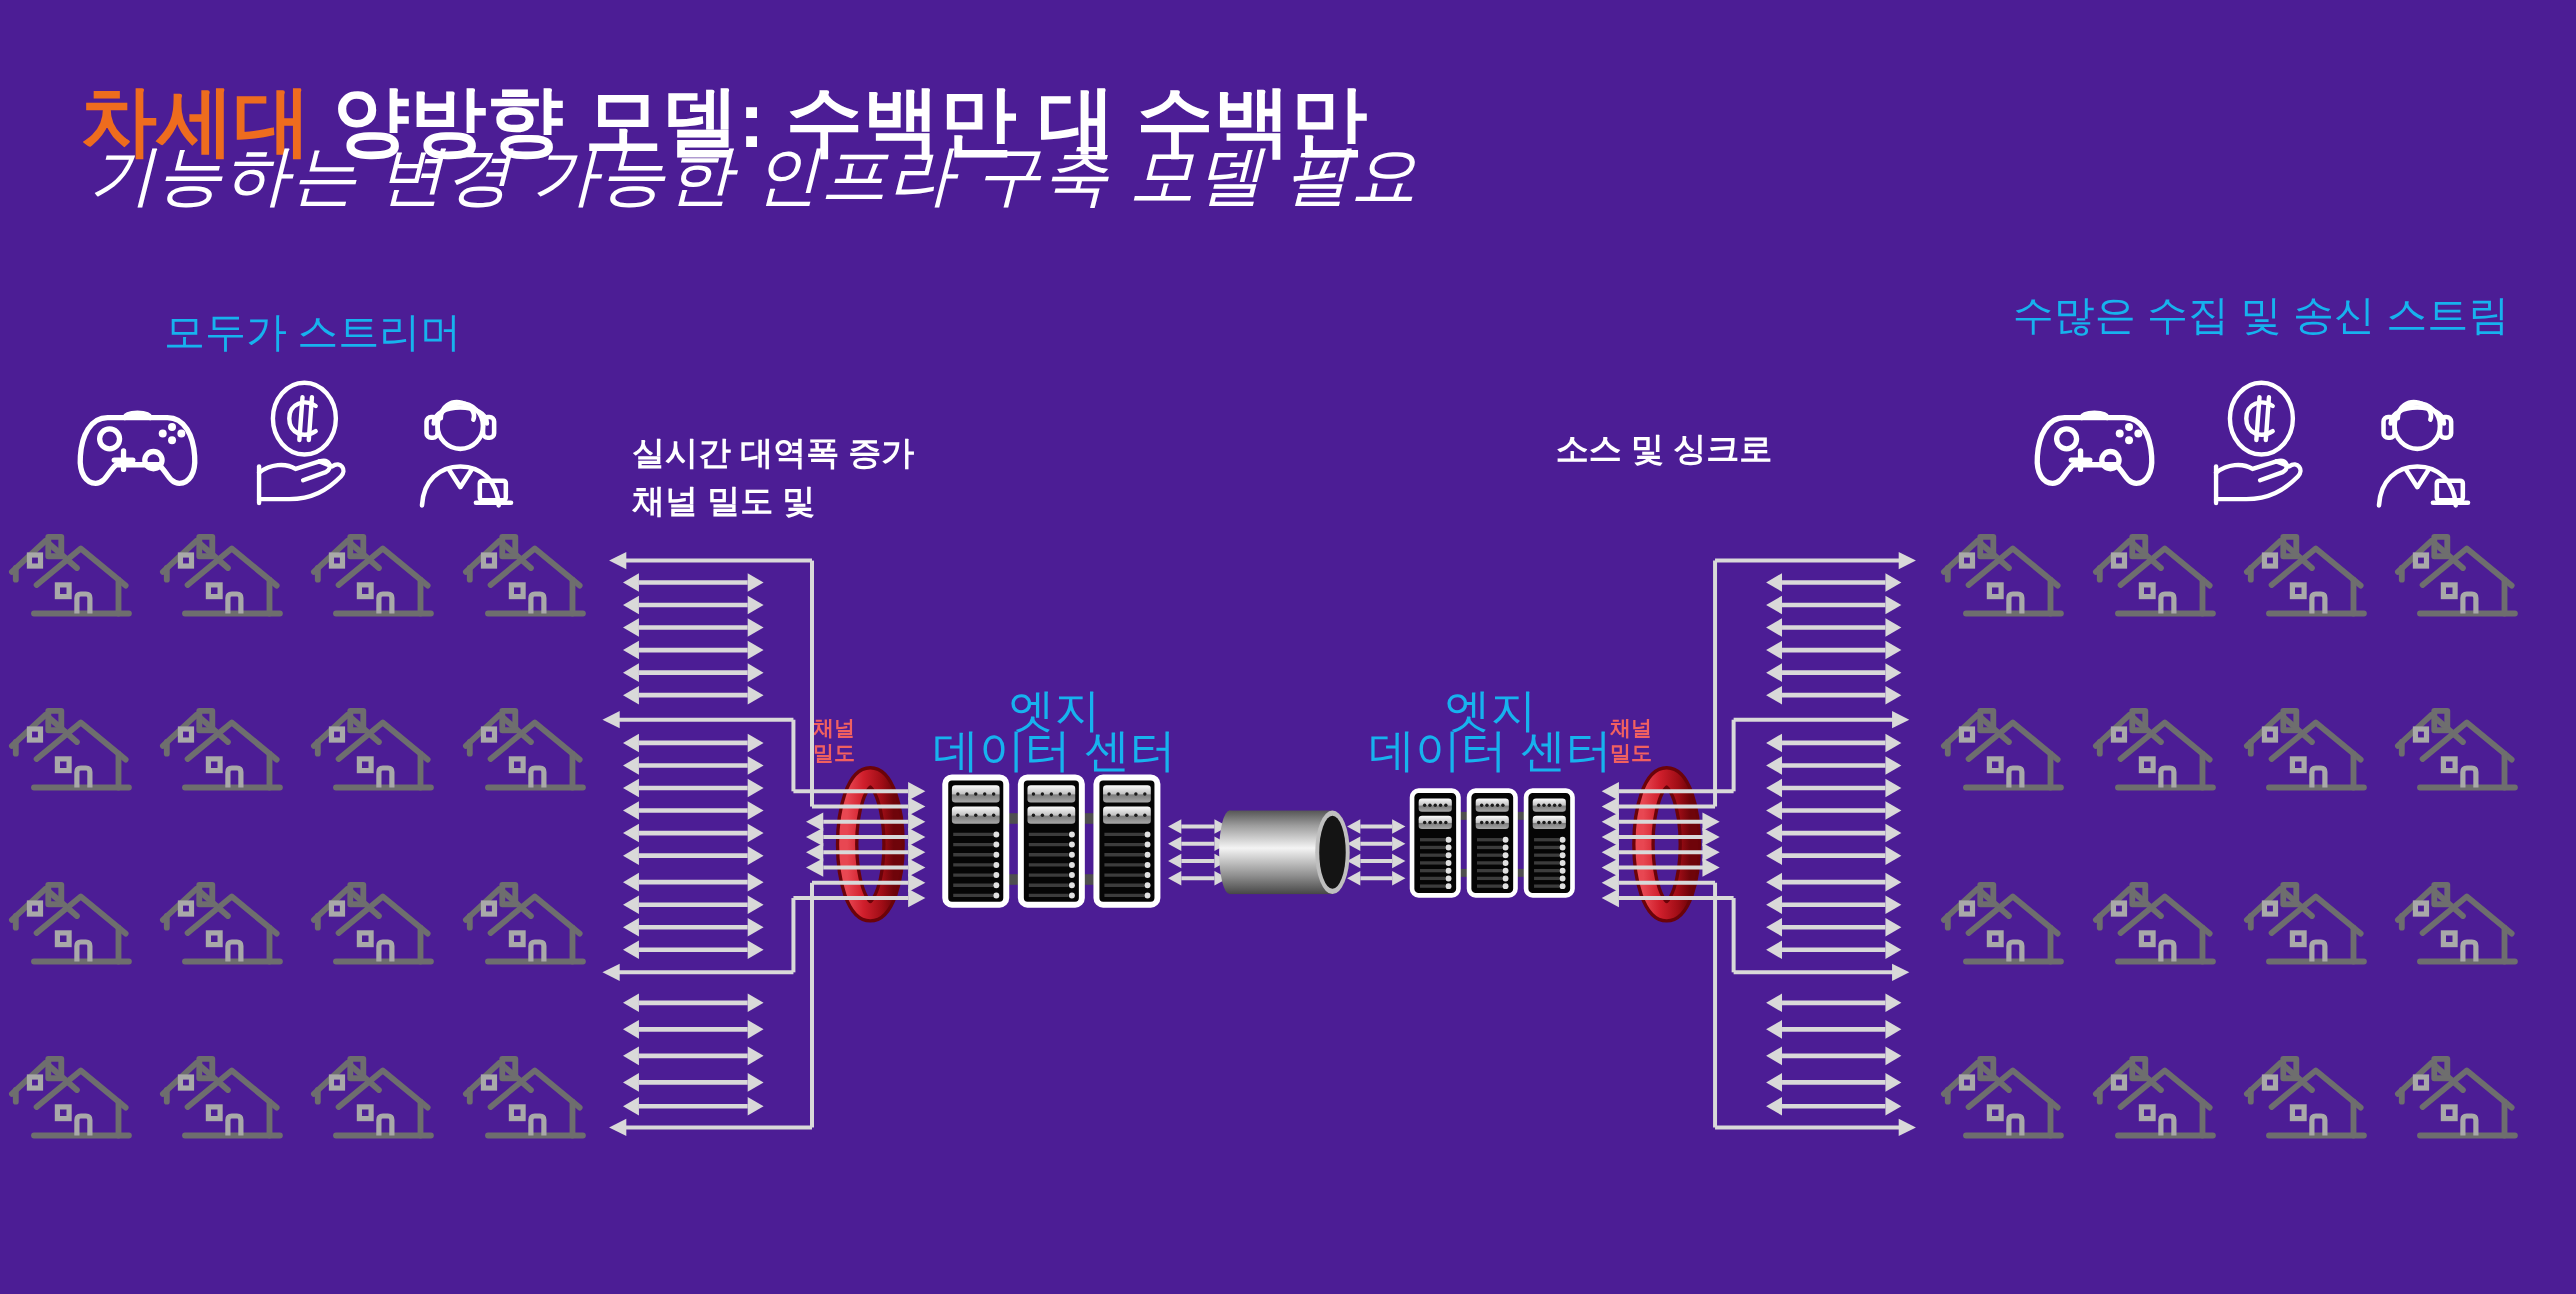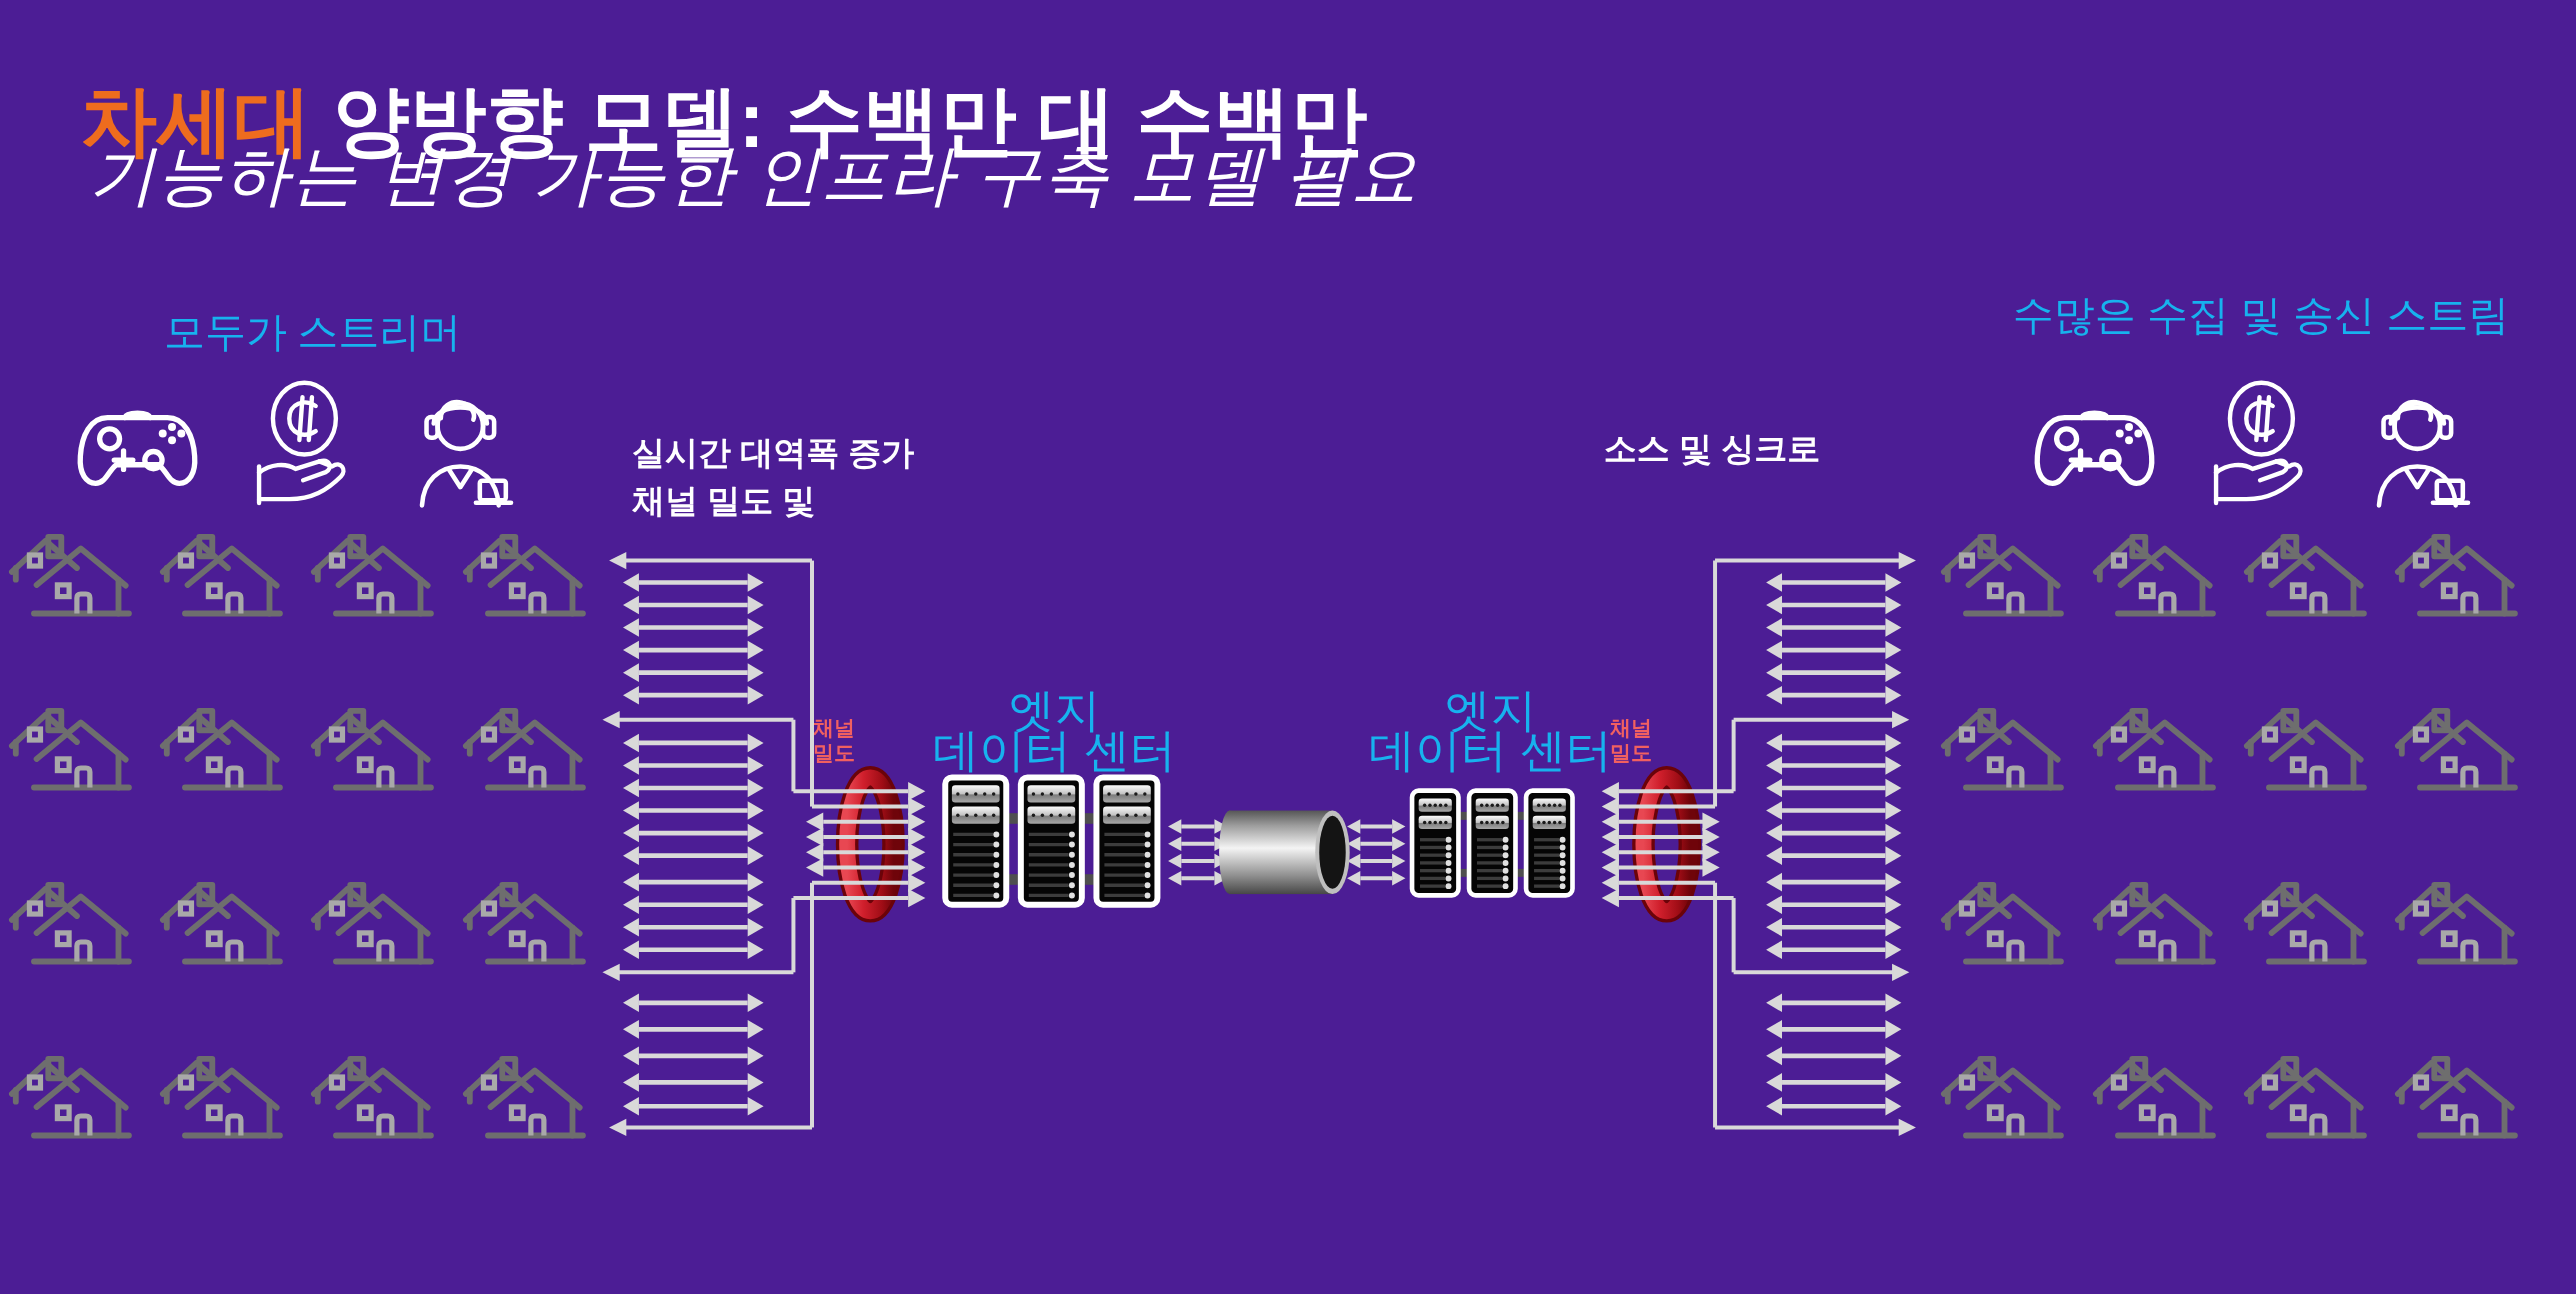--- a/index.html
+++ b/index.html
@@ -8,21 +8,21 @@
   .abs{position:absolute;}
   .title{left:80px;top:20px;font-size:77px;font-weight:700;color:#fff;line-height:1.25;white-space:nowrap;}
   .title-hl{color:#EE6C1E;}
   .subtitle{left:89px;top:131px;font-size:66px;font-style:italic;font-weight:400;color:#fff;
             letter-spacing:1.3px;white-space:nowrap;}
   .caption{font-size:41px;color:#17B2EE;text-align:center;white-space:nowrap;}
   .caption-left{left:100px;top:305px;width:425px;font-family:Liberation Serif, serif;}
   .caption-right{left:1969px;top:288px;width:584px;}
   .section-label{color:#fff;font-weight:700;font-size:33px;line-height:48px;}
   .label-left{left:632px;top:429px;text-align:left;}
-  .label-right{left:1546px;top:425px;width:332px;text-align:center;}
+  .label-right{left:1498px;top:425px;width:332px;text-align:center;}
   .dc-label{width:279px;text-align:center;color:#17B2EE;font-size:46px;line-height:40px;}
   .dc-left{left:915px;top:690px;}
   .dc-right{left:1351px;top:690px;}
   .ring-label{width:113px;text-align:left;color:#F16060;font-size:21px;line-height:25px;font-weight:600;}
   .ring-left{left:813px;top:715px;}
   .ring-right{left:1610px;top:715px;}
   #diagram{position:absolute;left:584px;top:544px;width:1367px;height:610px;}
   .house{position:absolute;width:130px;height:89px;}
   .icon-slot{position:absolute;}
   .icon-slot svg{width:100%;height:100%;}

